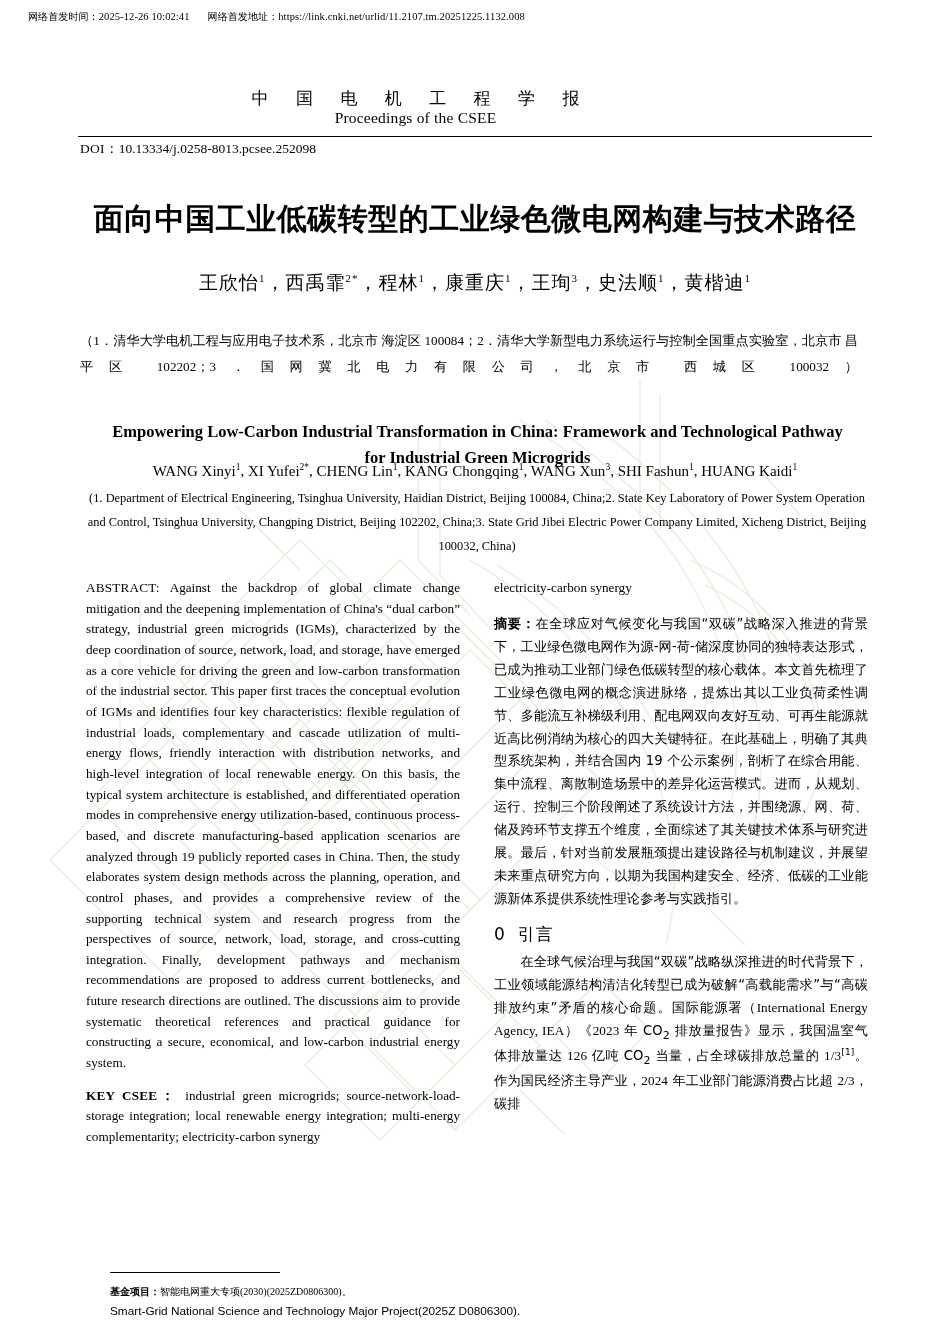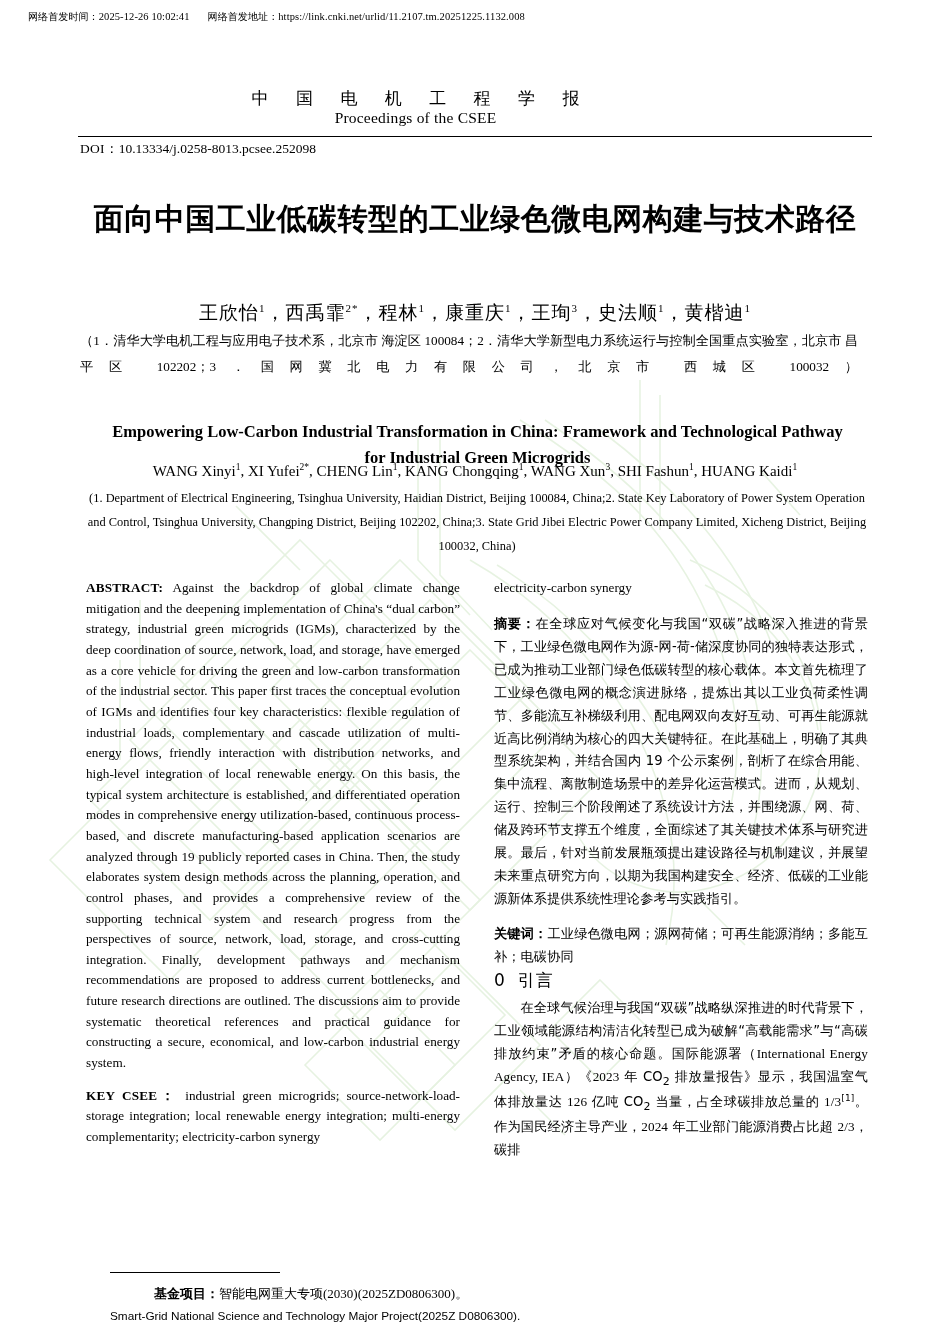--- a/index.html
+++ b/index.html
@@ -89,21 +89,21 @@
     text-align: center;
     font-family: "DejaVu Sans", sans-serif;
     font-size: 30px;
     line-height: 1.42;
     letter-spacing: 0.5px;
   }
 
   
   .authors-cn {
     position: absolute;
-    left: 75px; top: 300px;
+    left: 75px; top: 270px;
     width: 800px;
     text-align: center;
     font-family: "Liberation Serif", serif;
     font-size: 19px;
     letter-spacing: 1px;
   }
   .authors-cn sup { font-size: 11px; vertical-align: super; }
 
   
   .affil-cn {
@@ -162,21 +162,21 @@
   .col { width: 374px; }
 
   .para-en {
     font-family: "Liberation Serif", serif;
     font-size: 13.2px;
     line-height: 1.565;
     text-align: justify;
     margin: 0;
     hyphens: none;
   }
-  .lead { font-weight: bold; letter-spacing: 0.2px; }
+  .lead { font-weight: normal; letter-spacing: 0.2px; }
   .kw-lead { font-weight: bold; letter-spacing: 0.2px; }
   .spacer-sm { height: 12px; }
 
   .para-cn {
     font-family: "DejaVu Sans", sans-serif;
     font-size: 13.2px;
     line-height: 1.74;
     text-align: justify;
     margin: 0;
     letter-spacing: 0.1px;
@@ -210,23 +210,22 @@
     width: 170px;
     border-top: 1.4px solid #000;
   }
   .footnote {
     position: absolute;
     left: 110px; top: 1284px;
     width: 420px;
   }
   .fn-cn {
     font-family: "DejaVu Sans", sans-serif;
-    font-size: 13px;
+    font-size: 10px;
     line-height: 1.6;
-    margin-left: 44px;
   }
   .fn-cn b { font-weight: bold; }
   .fn-cn .en { font-family: "Liberation Serif", serif; }
   .fn-en {
     font-family: Liberation Sans, sans-serif;
     font-size: 11.8px;
     margin-top: 4px;
     white-space: nowrap;
   }
 </style>
@@ -316,21 +315,20 @@
       <p class="para-en"><span class="kw-lead">KEY CSEE：</span> <span>industrial green microgrids; source-network-load-storage integration; local renewable energy integration; multi-energy complementarity; electricity-carbon synergy</span></p>
     </div>
 
     <div class="col">
       <p class="tail-en">electricity-carbon synergy</p>
 
       <p class="para-cn"><b>摘要：</b><span>在全球应对气候变化与我国“双碳”战略深入推进的背景下，工业绿色微电网作为源-网-荷-储深度协同的独特表达形式，已成为推动工业部门绿色低碳转型的核心载体。本文首先梳理了工业绿色微电网的概念演进脉络，提炼出其以工业负荷柔性调节、多能流互补梯级利用、配电网双向友好互动、可再生能源就近高比例消纳为核心的四大关键特征。在此基础上，明确了其典型系统架构，并结合国内 19 个公示案例，剖析了在综合用能、集中流程、离散制造场景中的差异化运营模式。进而，从规划、运行、控制三个阶段阐述了系统设计方法，并围绕源、网、荷、储及跨环节支撑五个维度，全面综述了其关键技术体系与研究进展。最后，针对当前发展瓶颈提出建设路径与机制建议，并展望未来重点研究方向，以期为我国构建安全、经济、低碳的工业能源新体系提供系统性理论参考与实践指引。</span></p>
 
       <div class="spacer-sm"></div>
 
-      <p class="para-cn"><b>关键词：</b><span>工业绿色微电网；源网荷储；可再生能源消纳；多能互补；电碳协同</span></p>
 
       <h3 class="sec-head"><span class="num">0</span><span>引言</span></h3>
 
       <p class="para-cn indent"><span>在全球气候治理与我国“双碳”战略纵深推进的时代背景下，工业领域能源结构清洁化转型已成为破解“高载能需求”与“高碳排放约束”矛盾的核心命题。国际能源署（</span><span class="en">International Energy Agency, IEA</span><span>）《</span><span class="en">2023</span><span> 年 CO</span><sub>2</sub><span> 排放量报告》显示，我国温室气体排放量达 </span><span class="en">126</span><span> 亿吨 CO</span><sub>2</sub><span> 当量，占全球碳排放总量的 </span><span class="en">1/3</span><sup>[1]</sup><span>。作为国民经济主导产业，</span><span class="en">2024</span><span> 年工业部门能源消费占比超 </span><span class="en">2/3</span><span>，碳排</span></p>
     </div>
   </div>
 
   <div class="fn-rule"></div>
   <div class="footnote">
     <div class="fn-cn"><b>基金项目：</b><span class="en">智能电网重大专项(2030)(2025ZD0806300)。</span></div>

